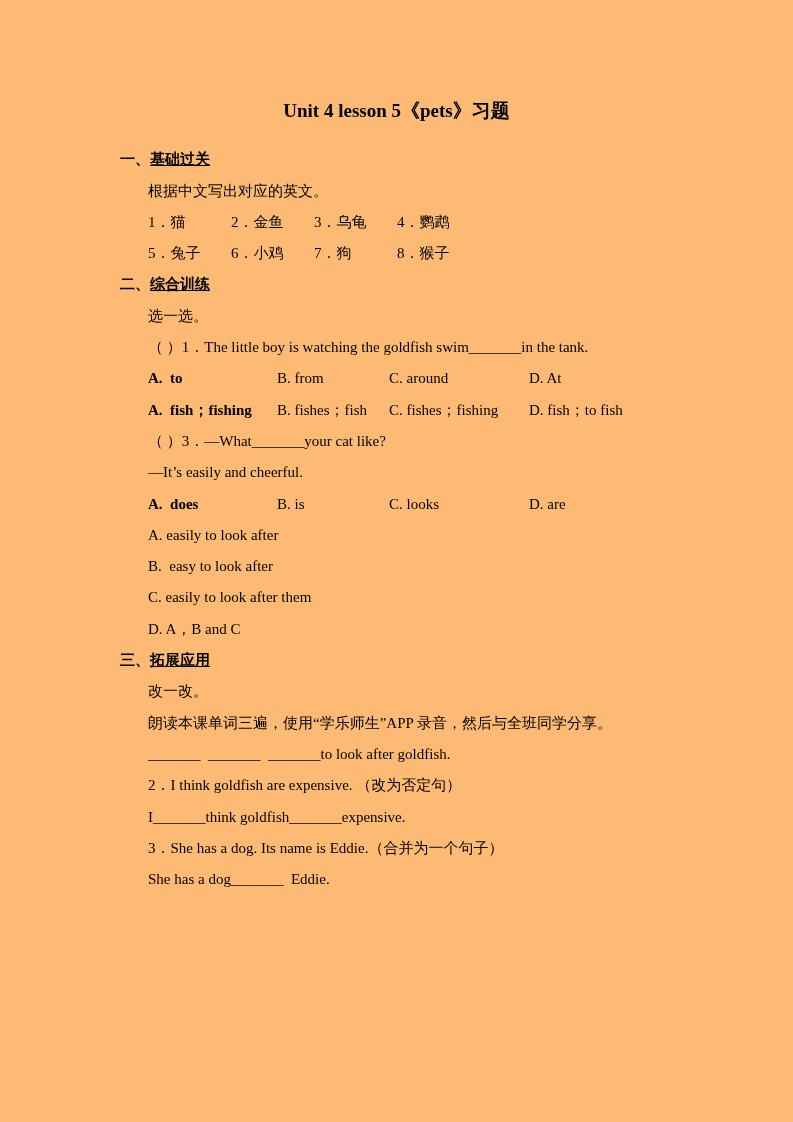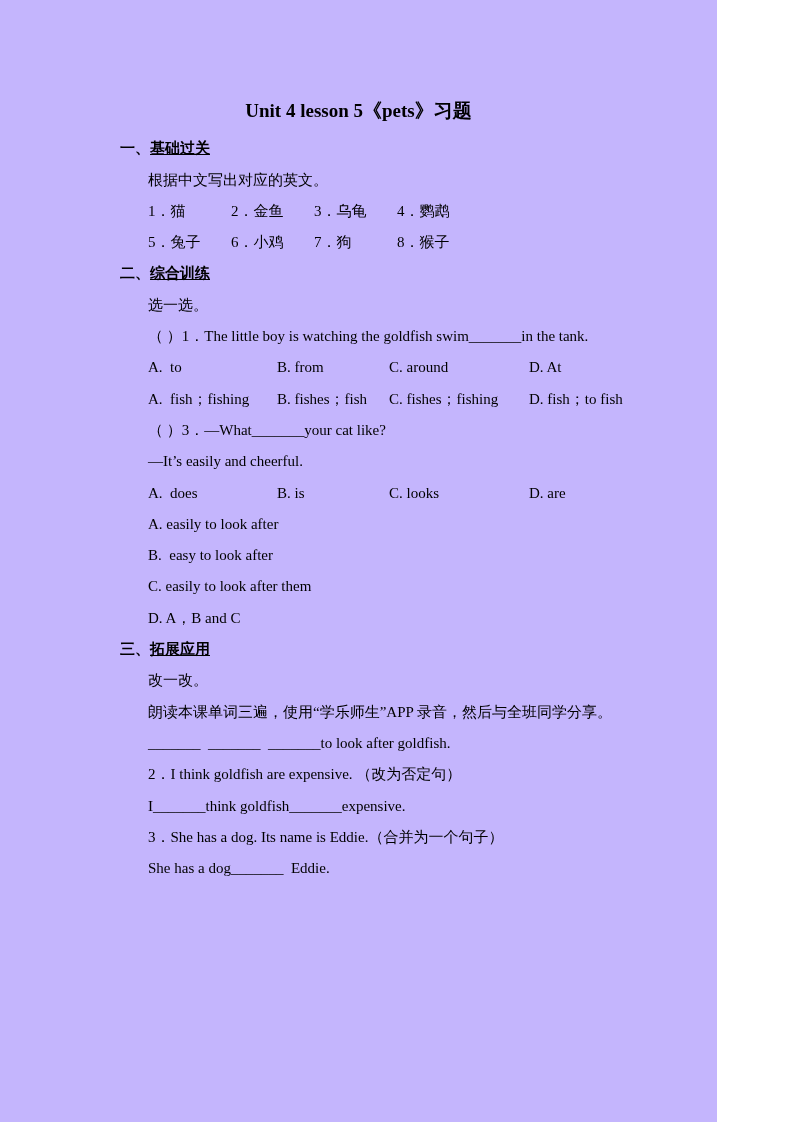--- a/index.html
+++ b/index.html
@@ -1,21 +1,21 @@
 <!DOCTYPE html>
 <html><head>
 <meta charset="utf-8">
 <style>
   * { margin:0; padding:0; box-sizing:border-box; }
   html,body { background:#ffffff; }
   .page {
     position:relative;
-    width:717px;
+    width:793px;
     height:1122px;
-    background:#c4b5fd;
+    background:#fdba74;
     color:#000000;
     font-family:"Liberation Serif","DejaVu Serif",serif;
     font-size:15px;
     padding-top:95px;
     overflow:hidden;
   }
   .title {
     text-align:center;
     font-weight:bold;
     font-size:19px;
@@ -23,30 +23,30 @@
     line-height:31.3px;
     white-space:pre-wrap;
   }
   .heading {
     margin-left:120px;
     font-weight:bold;
     height:31.3px;
     line-height:31.3px;
     white-space:pre-wrap;
   }
-  .heading.first { margin-top:7px; }
+  .heading.first { margin-top:18px; }
   .heading .label { text-decoration:underline; }
   .line {
     margin-left:148px;
     height:31.3px;
     line-height:31.3px;
     white-space:pre-wrap;
   }
   .w  { display:inline-block; width:83px; }
-  .oa { display:inline-block; width:112px; }
+  .oa { display:inline-block; width:112px;font-weight:bold; }
   .ob { display:inline-block; width:112px;margin-left:17px; }
   .oc { display:inline-block; width:140px; }
 </style>
 </head>
 <body>
 
 <div class="page">
 
   <div class="title">Unit 4 lesson 5《pets》习题</div>
 

